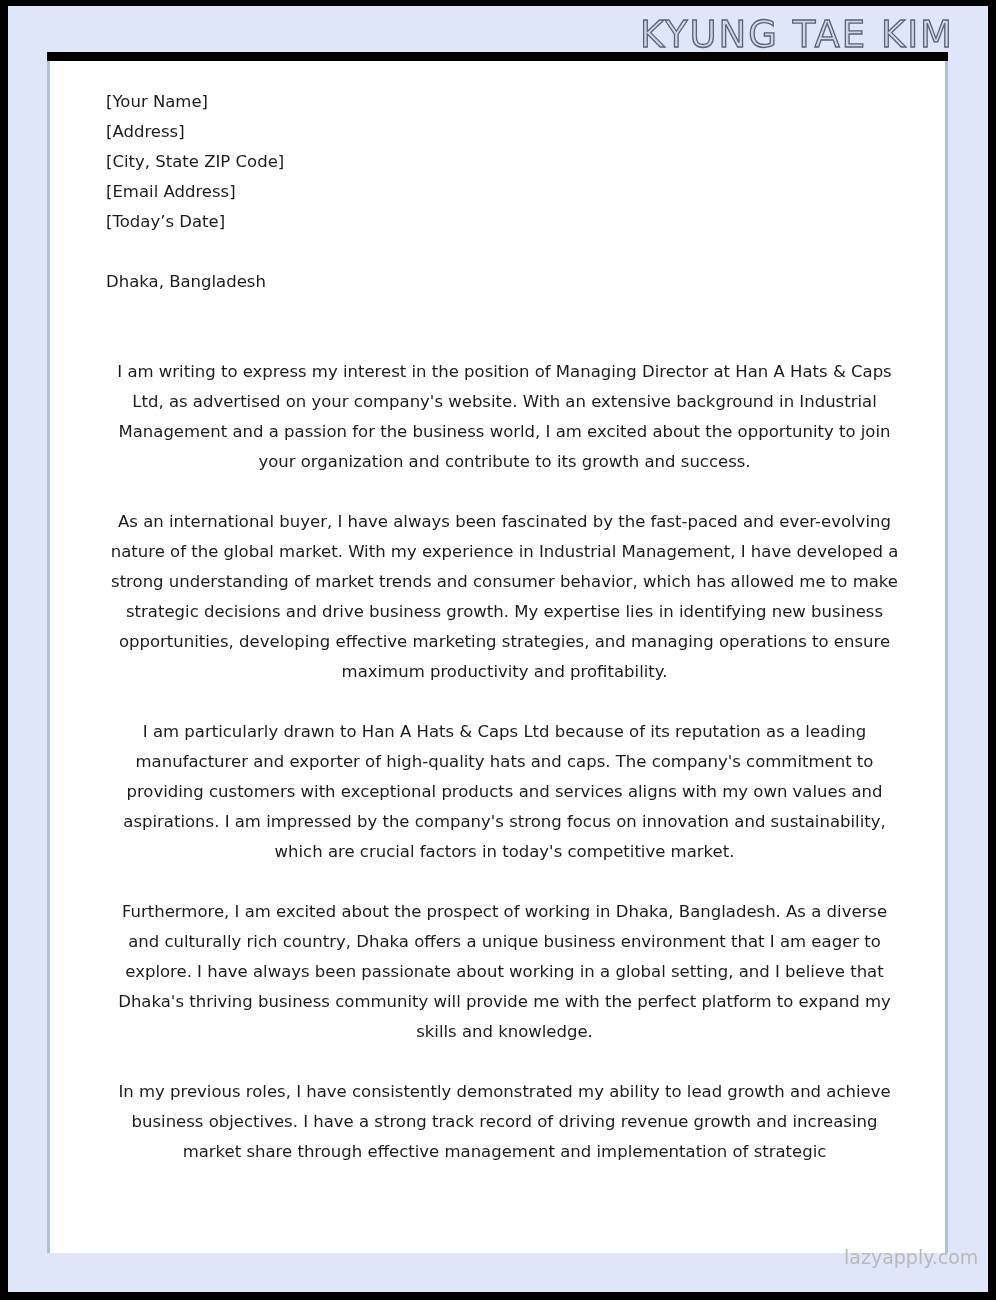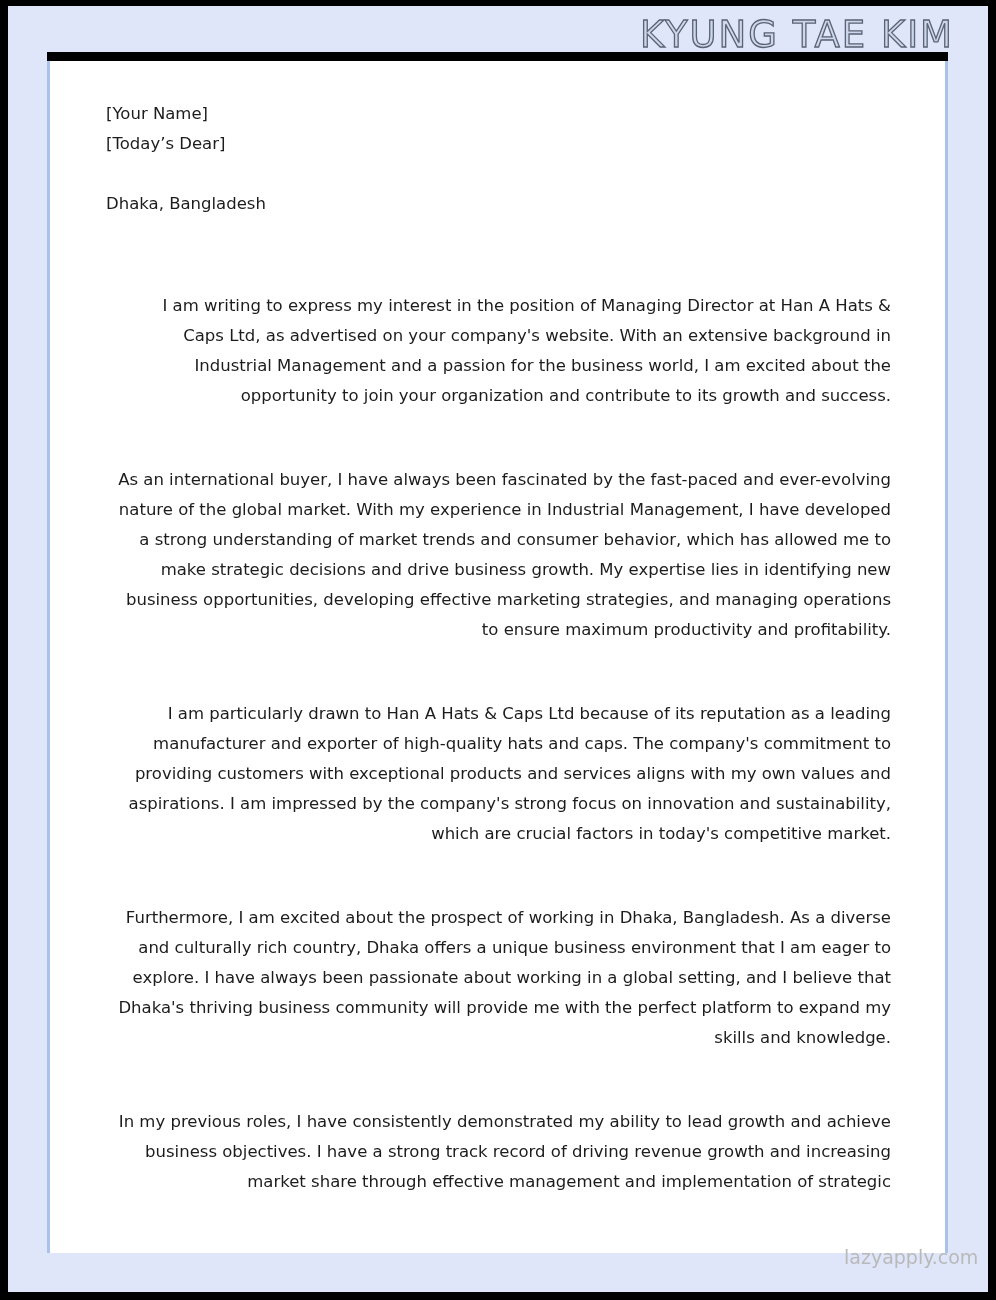--- a/index.html
+++ b/index.html
@@ -77,43 +77,43 @@
     background: #ffffff;
     border-left: 3px solid #a9c2ea;
     border-right: 3px solid #a9c2ea;
     overflow: visible;
   }
 
   
   #letter-body {
     position: absolute;
     left: 39px;
-    top: 55px;
+    top: 43px;
     width: 901px;
     padding: 38px 45px 0 59px;
     font-family: "DejaVu Sans", sans-serif;
     font-size: 16.5px;
     line-height: 30px;
     color: #1c1c1c;
   }
 
   .addr-block,
   .recipient-block {
     margin: 0;
   }
 
   .addr-line { white-space: nowrap; }
 
   .spacer-line { height: 30px; }
 
   .salutation { margin: 0; }
 
   .para {
-    margin: 12px;
-    text-align: right;
+    margin: 0;
+    text-align: center;
   }
 
   
   #watermark {
     position: absolute;
     left: 836px;
     top: 1242px;
     font-family: "DejaVu Sans", sans-serif;
     font-size: 19px;
     line-height: 1;
@@ -134,21 +134,24 @@
     </div>
 
     <div id="header-rule"></div>
 
     <div id="letter-sheet"></div>
 
     <div id="letter-body">
 
       <div class="addr-block">
         <div class="addr-line">[Your Name]</div>
-        <div class="addr-line">[Today’s Dear]</div>
+        <div class="addr-line">[Address]</div>
+        <div class="addr-line">[City, State ZIP Code]</div>
+        <div class="addr-line">[Email Address]</div>
+        <div class="addr-line">[Today’s Date]</div>
       </div>
 
       <div class="spacer-line"></div>
 
       <div class="recipient-block">
         <div class="addr-line">Dhaka, Bangladesh</div>
       </div>
 
       <div class="spacer-line"></div>
 

